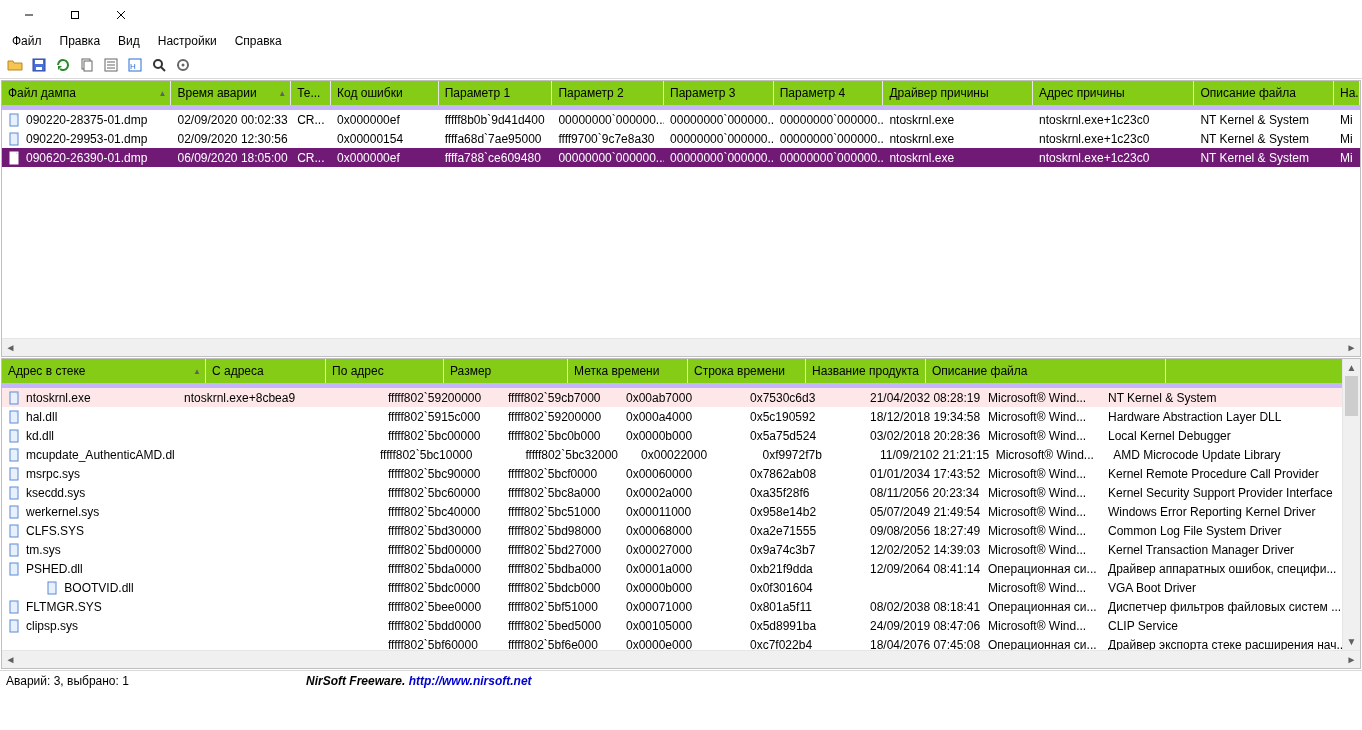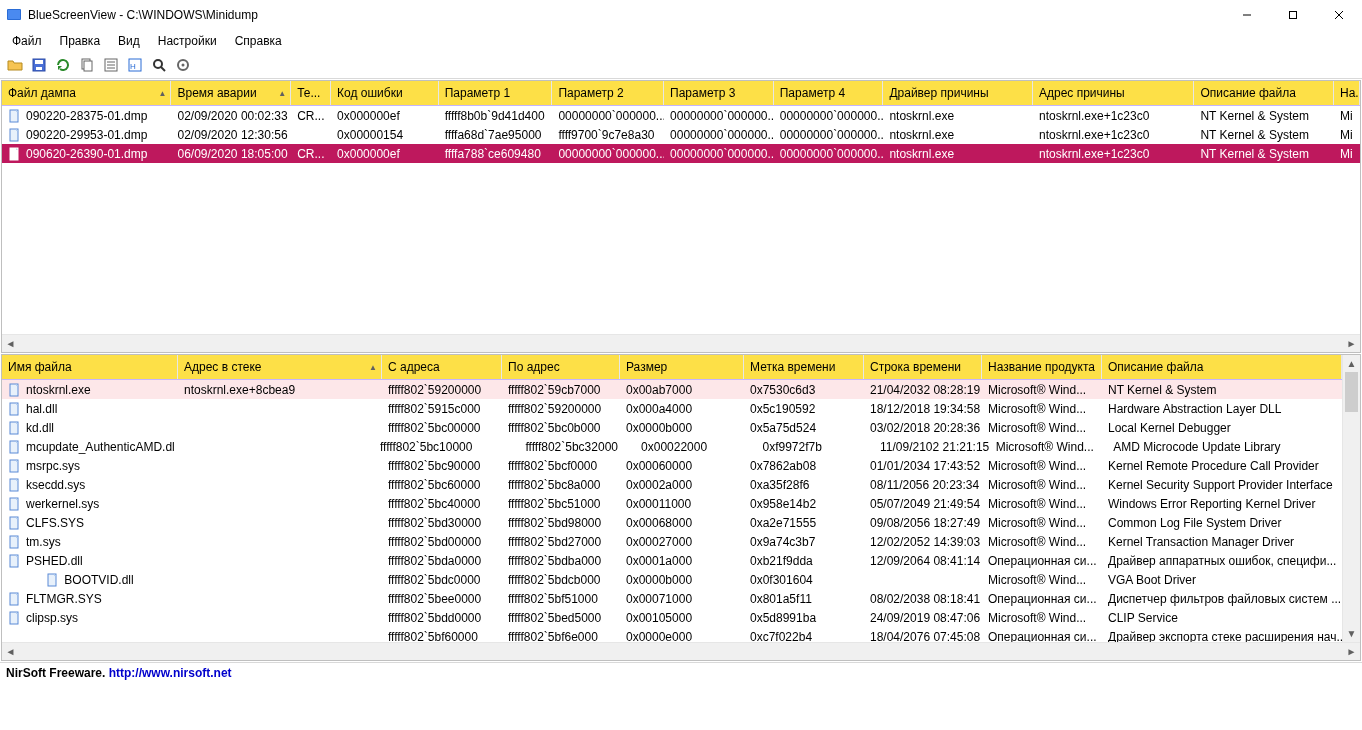--- a/index.html
+++ b/index.html
@@ -67,22 +67,22 @@
   }
 
   
   .list-container {
     border: 1px solid #bfbfbf;
     margin: 1px;
     overflow: hidden;
   }
   .list-headers {
     display: flex;
-    background: #fde047;
-    border-bottom: 1px solid #c4b5fd;
+    background: #84cc16;
+    border-bottom: 5px solid #c4b5fd;
     height: 24px;
     align-items: center;
     font-size: 12px;
   }
   .list-headers .hcell {
     box-sizing: border-box;
     padding: 0 6px;
     border-right: 1px solid #e6e6e6;
     white-space: nowrap;
     overflow: hidden;
@@ -110,21 +110,21 @@
   .row .cell {
     box-sizing: border-box;
     padding: 0 6px;
     white-space: nowrap;
     overflow: hidden;
     text-overflow: ellipsis;
     display: flex;
     align-items: center;
   }
   .row.selected {
-    background: #be185d;
+    background: #701a75;
     color: #ffffff;
   }
   .row .file-icon {
     width: 14px; height: 14px; margin-right: 4px; flex: 0 0 auto;
   }
   .row.highlight {
     background: #fde7e9;
   }
   .hscroll-fake {
     height: 17px;
@@ -149,21 +149,21 @@
 
   .statusbar {
     display: flex;
     height: 20px;
     align-items: center;
     padding: 0 6px;
     font-size: 12px;
     border-top: 1px solid #d9d9d9;
   }
   .statusbar .status-left { width: 300px; }
-  .statusbar .status-link { color:#0000cc; font-weight:bold; }
+  .statusbar .status-link { color:#0000cc; font-weight:bold;font-style:italic; }
   .statusbar .status-link .nir { color:#000; }
 
   
   .vscroll-fake {
     width:17px;
     background:#f0f0f0;
     display:flex; flex-direction:column;
     border-left:1px solid #e6e6e6;
   }
   .vscroll-fake .arrow {
@@ -172,29 +172,20 @@
   }
   .vscroll-thumb { flex:0 0 40px; background:#cdcdcd; margin:0 2px; }
   .vscroll-track { flex:1; }
 
   .pane-wrap { display:flex; }
 </style>
 </head>
 <body>
 
 <div class="titlebar">
-  <div class="titlebar-left">
-    <span class="app-icon">
-      <svg viewBox="0 0 16 16">
-          <rect x="1" y="2" width="14" height="11" rx="1" fill="#2a6cd6"></rect>
-          <rect x="2" y="3" width="12" height="9" fill="#4a8af0"></rect>
-        </svg>
-    </span>
-    <span class="titlebar-title">BlueScreenView  -  C:\WINDOWS\Minidump</span>
-  </div>
   <div class="titlebar-buttons">
     <div class="winbtn">
         <svg viewBox="0 0 10 10">
           <line x1="1" y1="5" x2="9" y2="5" stroke="#000" stroke-width="1"></line>
         </svg>
       </div>
     <div class="winbtn">
         <svg viewBox="0 0 10 10">
           <rect x="1.5" y="1.5" width="7" height="7" fill="none" stroke="#000" stroke-width="1"></rect>
         </svg>
@@ -442,23 +433,20 @@
     <div class="arrow">◄</div>
     <div class="hscroll-track"></div>
     <div class="arrow">►</div>
   </div>
 </div>
 
 <div id="pane-bottom" class="list-container">
   <div class="pane-wrap">
     <div style="flex:1;min-width:0">
       <div class="list-headers" id="bottom-headers">
-          <div class="hcell" style="width: 176px;">
-            <span>Имя файла</span>
-          </div>
           <div class="hcell" style="width: 204px;">
             <span>Адрес в стеке</span>
             <span class="sort-ind">▲</span>
           </div>
           <div class="hcell" style="width: 120px;">
             <span>С адреса</span>
           </div>
           <div class="hcell" style="width: 118px;">
             <span>По адрес</span>
           </div>
@@ -951,16 +939,17 @@
     </div>
   </div>
   <div class="hscroll-fake">
     <div class="arrow">◄</div>
     <div class="hscroll-track"></div>
     <div class="arrow">►</div>
   </div>
 </div>
 
 <div class="statusbar">
+  <div class="status-left">Аварий: 3, выбрано: 1</div>
   <div class="status-link">
     <span class="nir">NirSoft Freeware.  </span><span>http://www.nirsoft.net</span>
   </div>
 </div>
 
 </body></html>

